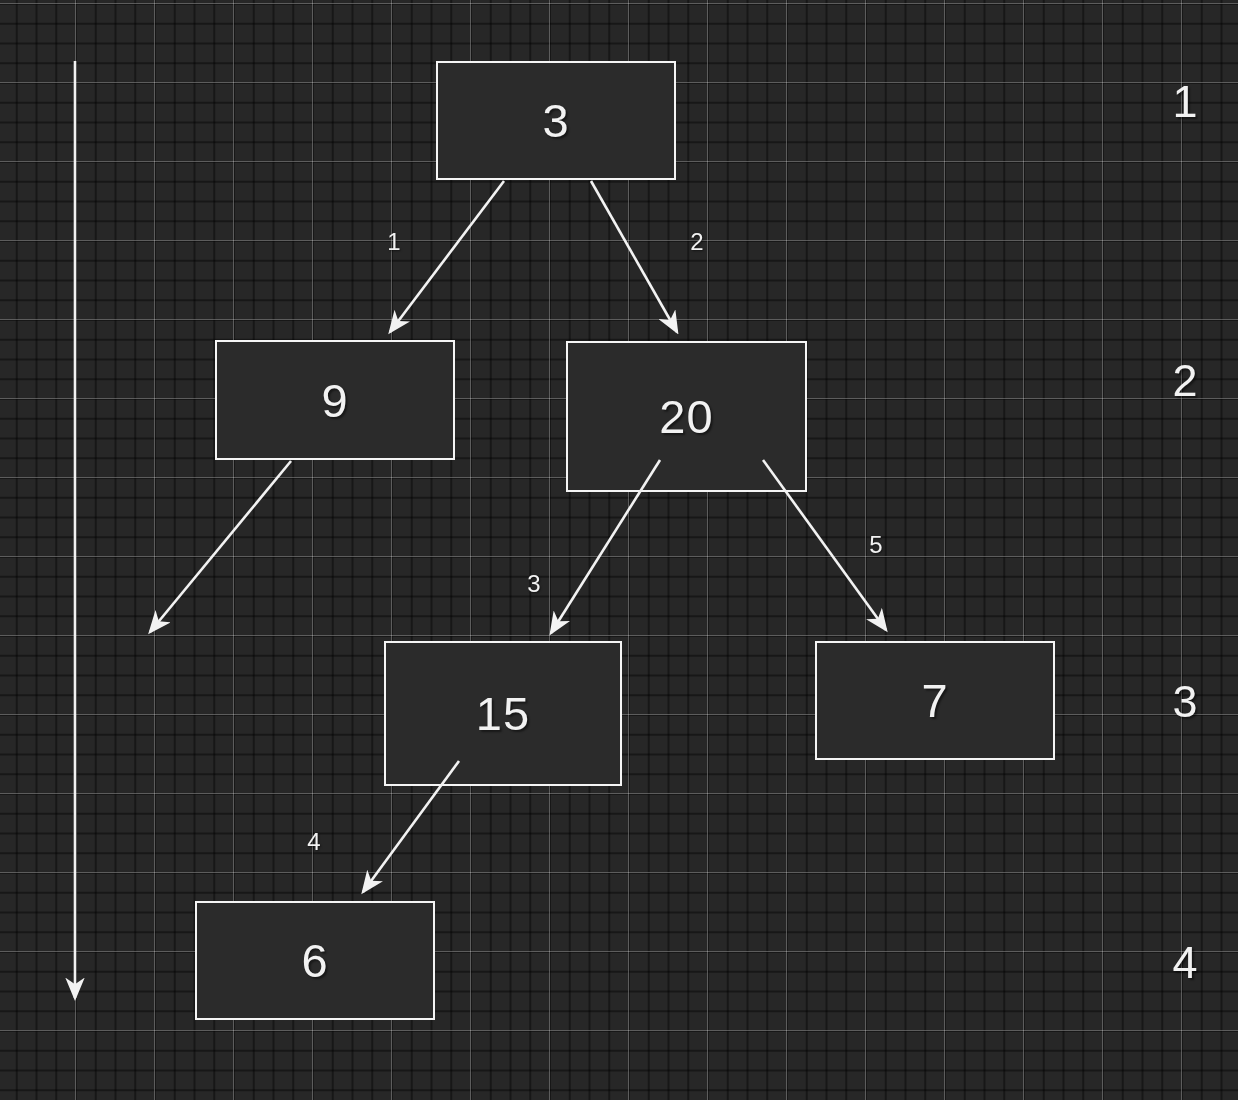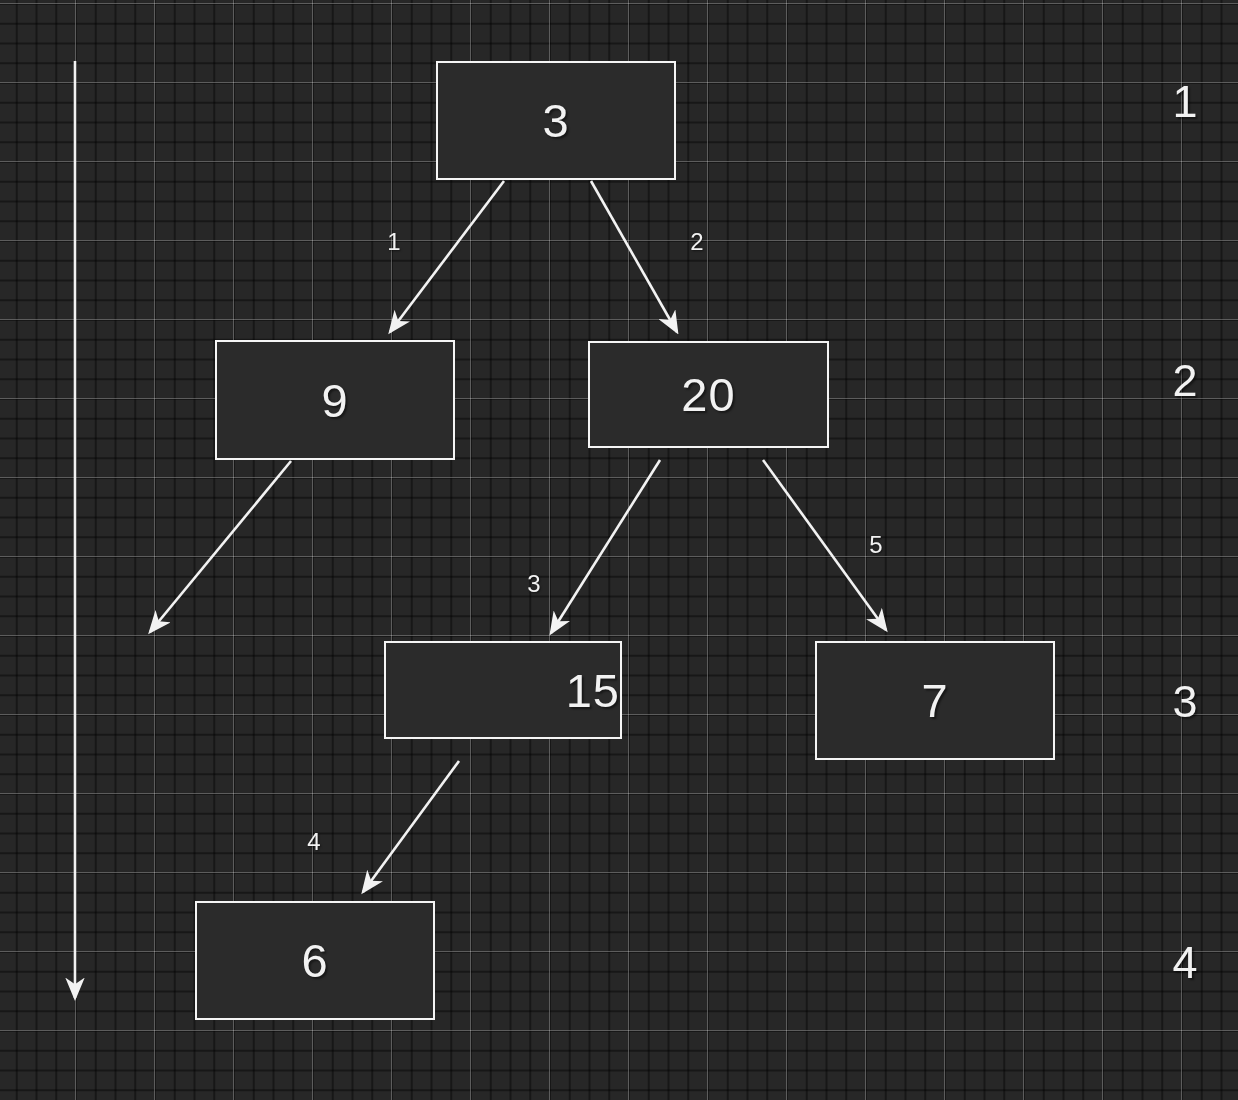--- a/index.html
+++ b/index.html
@@ -96,25 +96,25 @@
   </svg>
 
   <div class="node" style="left:436px; top:61px; width:240px; height:119px;">
     <span>3</span>
   </div>
 
   <div class="node" style="left:215px; top:340px; width:240px; height:120px;">
     <span>9</span>
   </div>
 
-  <div class="node" style="left:588px; top:341px; width:241px; height:107px;">
+  <div class="node" style="left:566px; top:341px; width:241px; height:151px;">
     <span>20</span>
   </div>
 
-  <div class="node" style="left:384px; top:641px; width:238px; height:98px;justify-content:flex-end;">
+  <div class="node" style="left:384px; top:641px; width:238px; height:145px;">
     <span>15</span>
   </div>
 
   <div class="node" style="left:815px; top:641px; width:240px; height:119px;">
     <span>7</span>
   </div>
 
   <div class="node" style="left:195px; top:901px; width:240px; height:119px;">
     <span>6</span>
   </div>

